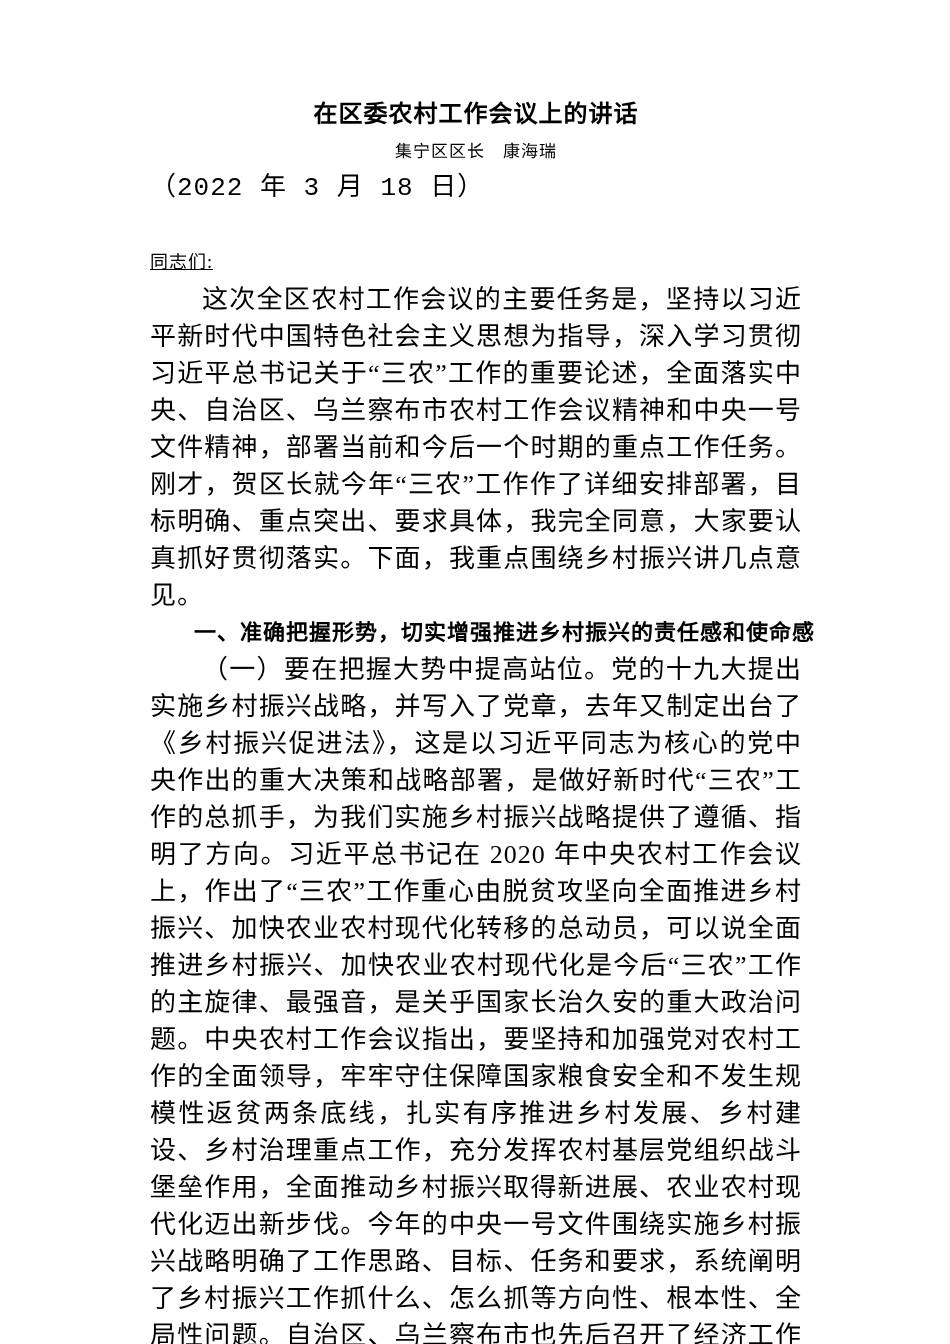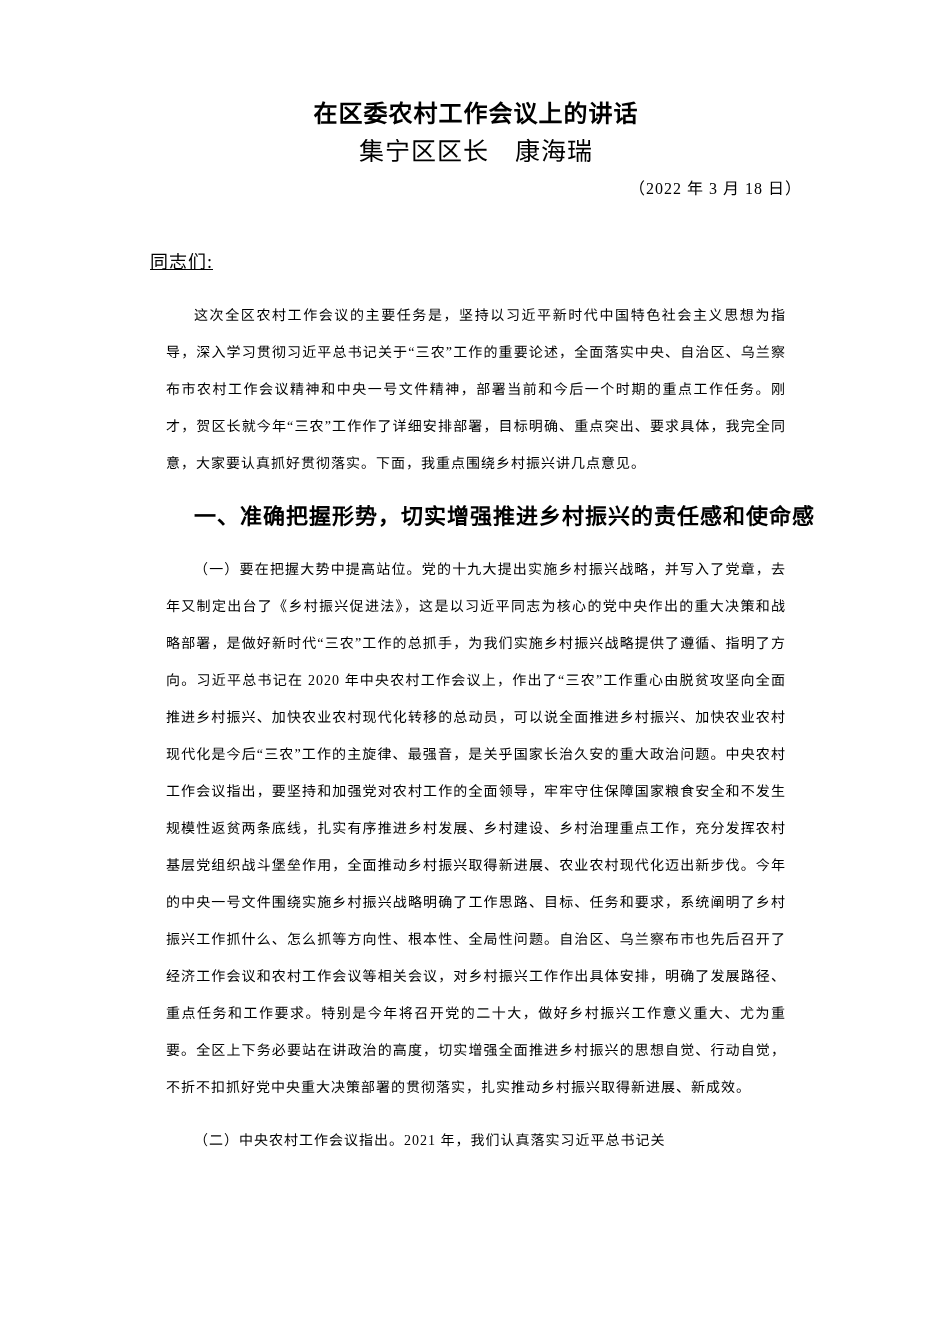--- a/index.html
+++ b/index.html
@@ -21,43 +21,44 @@
   }
   .doc-title {
     font-size: 24px;
     font-weight: 700;
     text-align: center;
     letter-spacing: 1px;
     line-height: 37px;
     white-space: nowrap;
   }
   .byline {
-    font-size: 25px;
+    font-size: 17px;
     text-align: center;
     letter-spacing: 1px;
     line-height: 37px;
     white-space: nowrap;
   }
   .dateline {
-    font-size: 16px;
-    text-align: right;
+    font-size: 26px;
+    text-align: left;
     letter-spacing: 1px;
     line-height: 37px;
     white-space: nowrap;
+    font-family: Liberation Mono, monospace;
   }
   .salutation {
     margin-top: 37px;
     font-size: 18px;
     letter-spacing: 1px;
     line-height: 37px;
     text-decoration: underline;
   }
   p.para {
-    margin: 16px;
-    font-size: 14px;
+    margin: 0;
+    font-size: 26px;
     letter-spacing: 1px;
     line-height: 37px;
     text-align: justify;
     text-indent: 2em;
   }
   p.heading-1 {
     margin: 0;
     font-size: 22px;
     font-weight: 700;
     letter-spacing: 1px;

